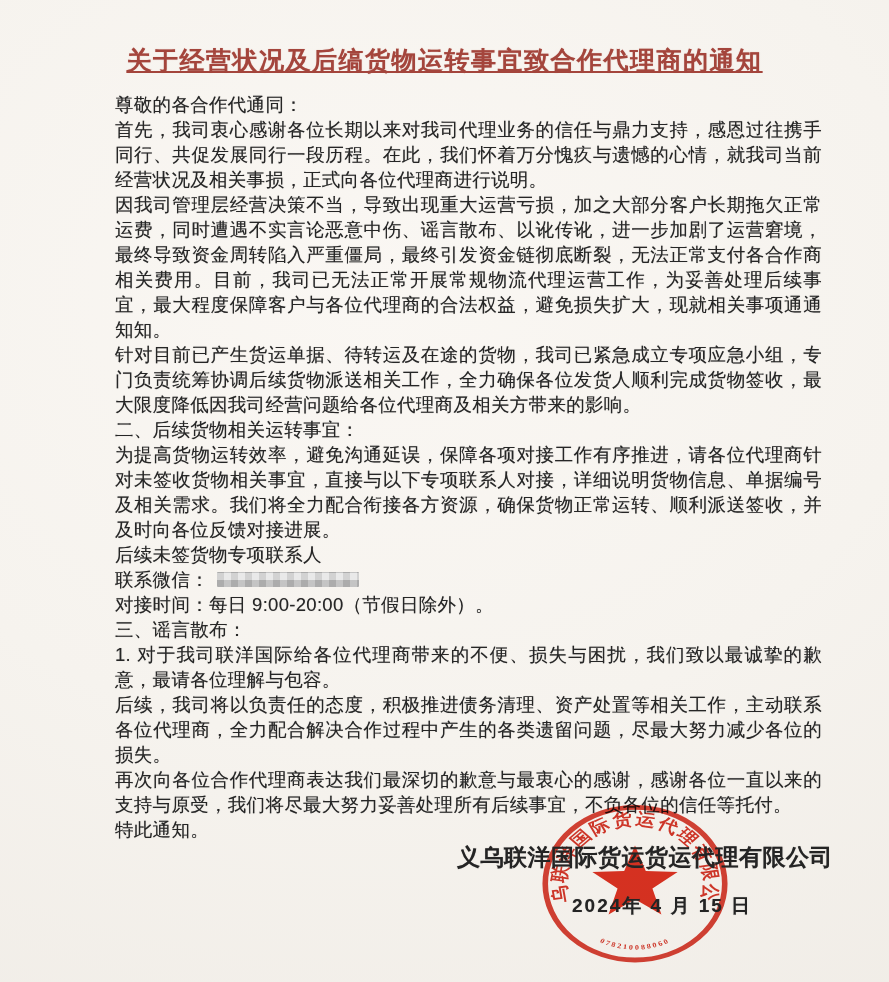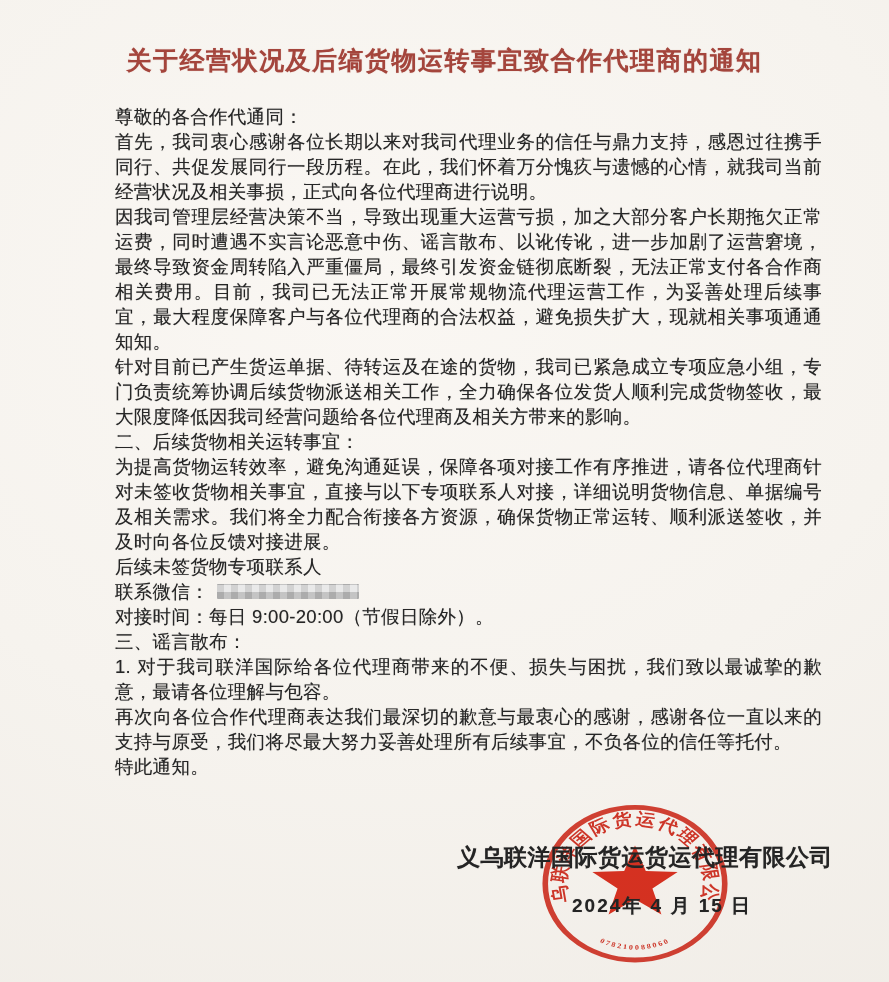--- a/index.html
+++ b/index.html
@@ -13,28 +13,28 @@
     font-family:"Liberation Sans", sans-serif;
     color:#232323;
   }
   .doc-title{
     position:absolute;left:0;top:27px;width:100%;
     text-align:center;
     font-family:"Liberation Serif", serif;
     font-size:25px;font-weight:600;letter-spacing:1.5px;
     color:#a4453c;
     text-shadow:0 0 .8px rgba(164,69,60,.6);
+    text-decoration:underline;
   }
   .doc-body{
     position:absolute;left:115px;top:92px;width:707px;
     font-size:18.5px;line-height:25px;letter-spacing:.3px;
     color:#262626;
     text-align:justify;
     text-shadow:0 0 .7px rgba(70,70,70,.55);
-    margin-top:12px;
   }
   .doc-body p{margin:0;padding:0;}
   .redact{
     display:inline-block;
     width:142px;height:15px;
     margin-left:8px;
     vertical-align:-1px;
     border-radius:1px;
     background-color:#d2d2d2;
     background-image:
@@ -80,20 +80,21 @@
     <p>首先，我司衷心感谢各位长期以来对我司代理业务的信任与鼎力支持，感恩过往携手同行、共促发展同行一段历程。在此，我们怀着万分愧疚与遗憾的心情，就我司当前经营状况及相关事损，正式向各位代理商进行说明。</p>
     <p>因我司管理层经营决策不当，导致出现重大运营亏损，加之大部分客户长期拖欠正常运费，同时遭遇不实言论恶意中伤、谣言散布、以讹传讹，进一步加剧了运营窘境，最终导致资金周转陷入严重僵局，最终引发资金链彻底断裂，无法正常支付各合作商相关费用。目前，我司已无法正常开展常规物流代理运营工作，为妥善处理后续事宜，最大程度保障客户与各位代理商的合法权益，避免损失扩大，现就相关事项通通知知。</p>
     <p>针对目前已产生货运单据、待转运及在途的货物，我司已紧急成立专项应急小组，专门负责统筹协调后续货物派送相关工作，全力确保各位发货人顺利完成货物签收，最大限度降低因我司经营问题给各位代理商及相关方带来的影响。</p>
     <p>二、后续货物相关运转事宜：</p>
     <p>为提高货物运转效率，避免沟通延误，保障各项对接工作有序推进，请各位代理商针对未签收货物相关事宜，直接与以下专项联系人对接，详细说明货物信息、单据编号及相关需求。我们将全力配合衔接各方资源，确保货物正常运转、顺利派送签收，并及时向各位反馈对接进展。</p>
     <p>后续未签货物专项联系人</p>
     <p><span>联系微信：</span><span class="redact"></span></p>
     <p>对接时间：每日 9:00-20:00（节假日除外）。</p>
     <p>三、谣言散布：</p>
     <p>1. 对于我司联洋国际给各位代理商带来的不便、损失与困扰，我们致以最诚挚的歉意，最请各位理解与包容。</p>
+    <p>后续，我司将以负责任的态度，积极推进债务清理、资产处置等相关工作，主动联系各位代理商，全力配合解决合作过程中产生的各类遗留问题，尽最大努力减少各位的损失。</p>
     <p>再次向各位合作代理商表达我们最深切的歉意与最衷心的感谢，感谢各位一直以来的支持与原受，我们将尽最大努力妥善处理所有后续事宜，不负各位的信任等托付。</p>
     <p>特此通知。</p>
   </div>
 
   <div class="sig-company">义乌联洋国际货运货运代理有限公司</div>
   <div class="sig-date">2024年 4 月 15 日</div>
 
   <svg class="seal" viewBox="0 0 200 200" xmlns="http://www.w3.org/2000/svg">
     <circle cx="100" cy="100" r="88" fill="none" stroke="#d4291a" stroke-width="5.5" opacity=".95"></circle>
     <defs>

